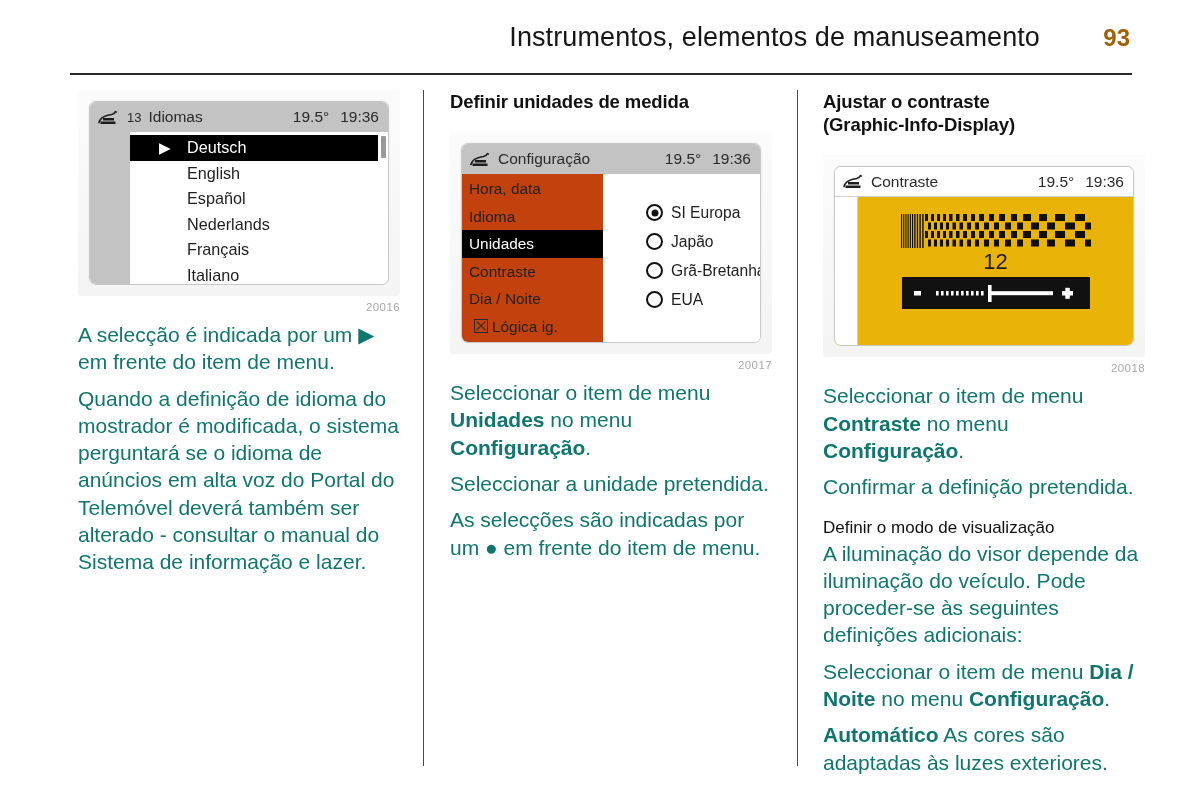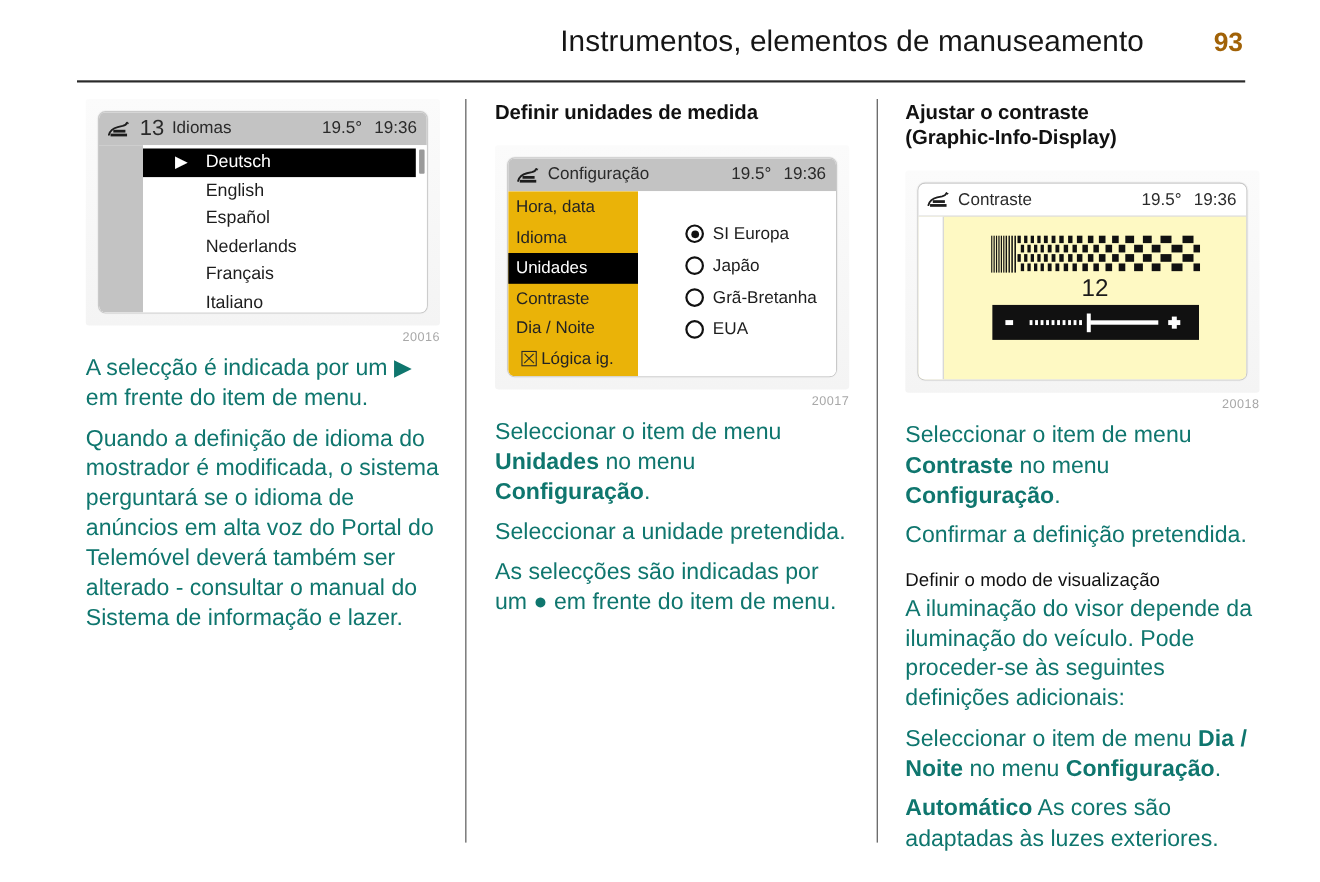--- a/index.html
+++ b/index.html
@@ -135,21 +135,21 @@
     padding: 0 9px 0 7px;
     box-sizing: border-box;
   }
   .lcd-bar .lcd-title {
     font-size: 15.5px;
     color: #2a2a2a;
     margin-left: 7px;
     white-space: nowrap;
   }
   .lcd-bar .lcd-index {
-    font-size: 20px;
+    font-size: 13px;
     color: #2a2a2a;
     margin-left: 8px;
   }
   .lcd-bar .spacer { flex: 1 1 auto; }
   .lcd-bar .lcd-temp,
   .lcd-bar .lcd-time {
     font-size: 15.5px;
     color: #2a2a2a;
     font-weight: 500;
   }
@@ -205,23 +205,23 @@
     border-radius: 1px;
   }
 
   
   .lcd-body-mid {
     display: flex;
     background: #ffffff;
     height: 168px;
   }
   .lcd-menu {
-    width: 118px;
+    width: 141px;
     flex: 0 0 auto;
-    background: #eab308;
+    background: #c2410c;
     padding-top: 1px;
   }
   .lcd-menu-item {
     height: 27.5px;
     line-height: 27.5px;
     font-size: 15.4px;
     color: #232323;
     padding-left: 7px;
     white-space: nowrap;
     box-sizing: border-box;
@@ -282,21 +282,21 @@
     left: 50%; top: 50%;
     width: 7px; height: 7px;
     border-radius: 50%;
     background: #111;
     transform: translate(-50%,-50%);
   }
 
   
   .lcd-body-right {
     display: flex;
-    background: #fef9c3;
+    background: #eab308;
     height: 148px;
     position: relative;
   }
   .lcd-rail-thin {
     width: 22px;
     flex: 0 0 auto;
     background: #ffffff;
     border-right: 1px solid #cfcfcf;
   }
   .contrast-area {

